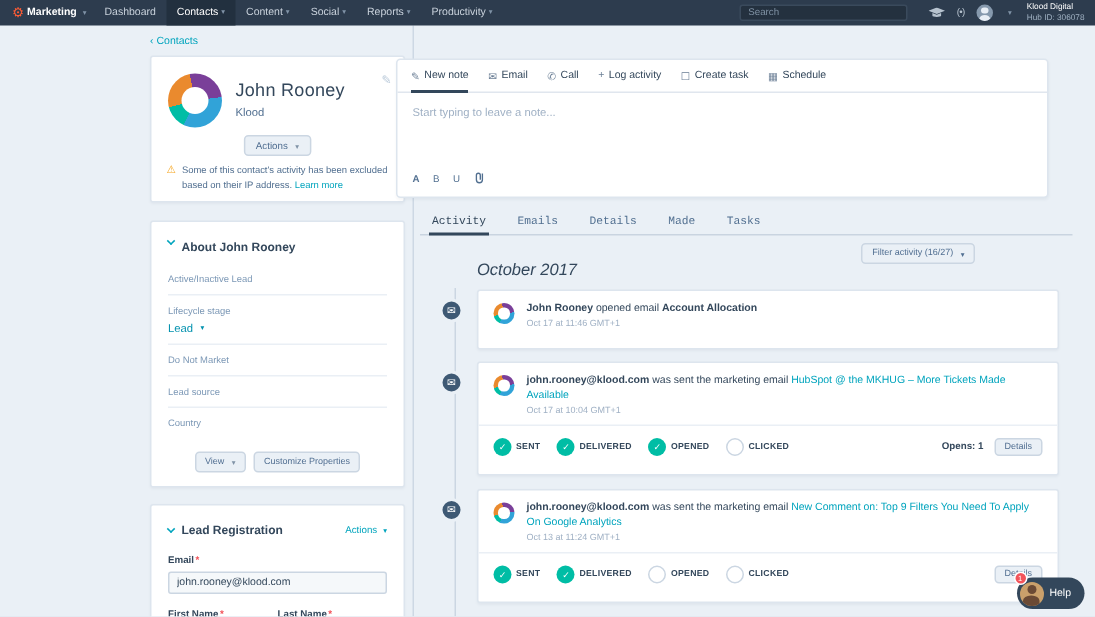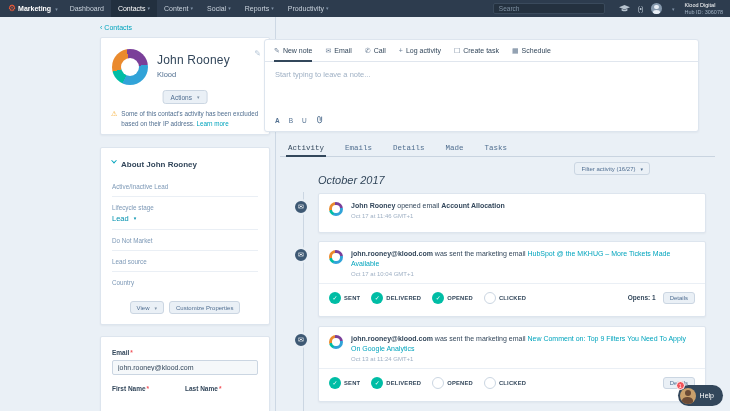--- a/index.html
+++ b/index.html
@@ -244,20 +244,28 @@
         <span>View</span>
         <span class="caret">▾</span>
       </button>
       <button class="btn btn-sm">
         <span>Customize Properties</span>
       </button>
     </div>
   </div>
 
   <div class="card card-lead">
+    <div class="lead-header">
+      <span class="chev"></span>
+      <span class="sec-title">Lead Registration</span>
+      <span class="lead-actions">
+        <span>Actions</span>
+        <span class="caret">▾</span>
+      </span>
+    </div>
     <div class="field-label">
       <span>Email</span><span class="req">*</span>
     </div>
     <input class="text-input" value="john.rooney@klood.com" style="">
     <div class="name-row">
       <div class="field-label">
         <span>First Name</span><span class="req">*</span>
       </div>
       <div class="field-label">
         <span>Last Name</span><span class="req">*</span>

